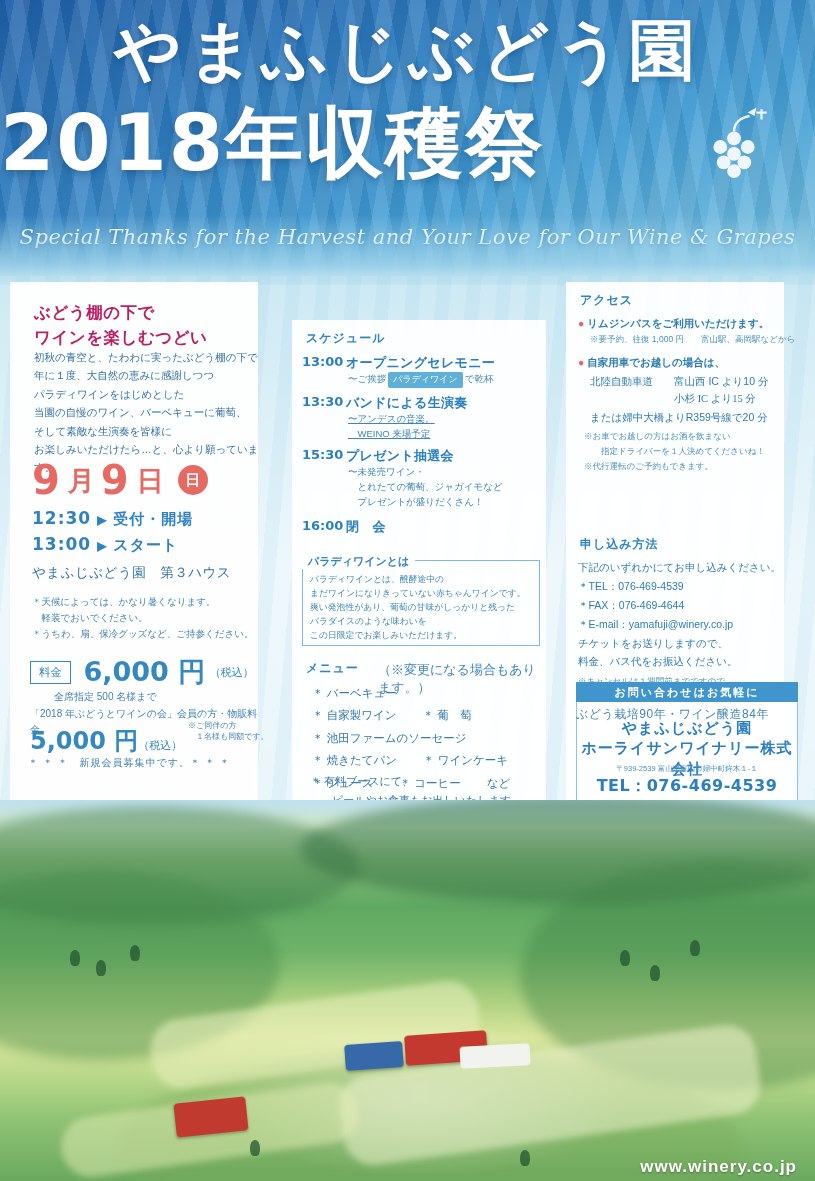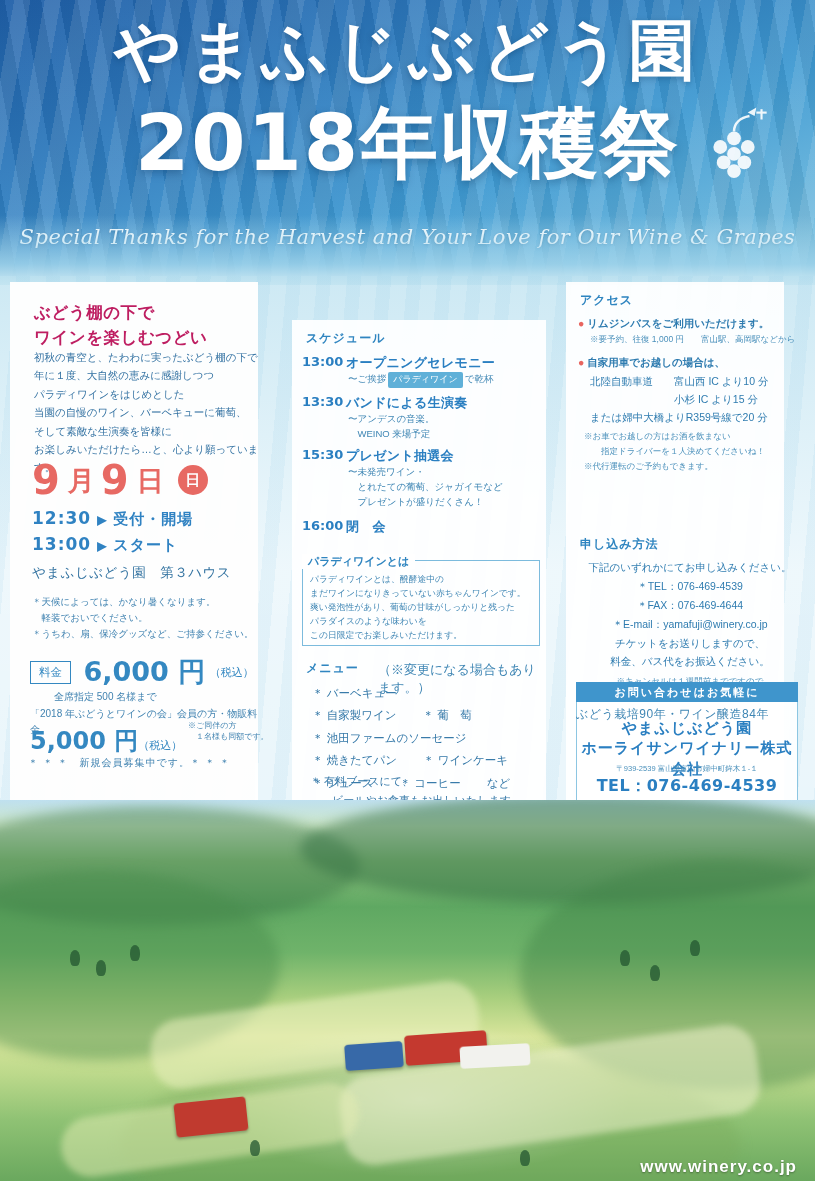--- a/index.html
+++ b/index.html
@@ -44,21 +44,20 @@
     font-family:"DejaVu Sans", sans-serif;
     font-weight:bold;
     font-size:66px;
     letter-spacing:6px;
     color:#ffffff;
     text-shadow: 0 2px 6px rgba(10,50,90,0.35);
     white-space:nowrap;
   }
   .hdr-year {
     position:absolute; left:0; top:92px; width:815px;
-    text-align:center;
     font-family:"DejaVu Sans", sans-serif;
     font-weight:bold;
     font-size:78px;
     letter-spacing:2px;
     color:#ffffff;
     text-shadow: 0 3px 8px rgba(10,50,90,0.35);
     white-space:nowrap;
   }
   .hdr-grape {
     position:absolute; right:36px; top:104px;
@@ -286,21 +285,21 @@
   }
 
   
   .acc-title { position:absolute; left:14px; top:10px; }
   .acc-body { position:absolute; left:12px; top:32px; width:222px;
     font-size:10.5px; line-height:1.75; color:#2f7cb0; }
   .acc-body .b { font-weight:bold; }
   .acc-small { font-size:8.5px; color:#4a90bb; }
   .apply-title { position:absolute; left:14px; top:254px; }
   .apply-body { position:absolute; left:12px; top:276px; width:224px;
-    font-size:10.5px; line-height:1.8; color:#2f7cb0;text-align:center; }
+    font-size:10.5px; line-height:1.8; color:#2f7cb0; }
   .contact-box {
     position:absolute; left:10px; top:400px; width:222px; height:120px;
     border:1.2px solid #8cc6e2; background:rgba(255,255,255,0.9);
   }
   .contact-head {
     position:absolute; left:10px; top:400px; width:222px; height:20px;
     background:#3f95cc; color:#fff; font-size:11px; font-weight:bold;
     display:flex; align-items:center; justify-content:center; letter-spacing:2px;
   }
   .contact-sub {
@@ -412,21 +411,21 @@
 
         <div class="sch-item">
           <span class="sch-time">13:00</span><span class="sch-main">オープニングセレモニー</span>
           <div class="sch-desc">
             <span>〜ご挨拶</span><span class="inline-tag">パラディワイン</span><span>で乾杯</span>
           </div>
         </div>
 
         <div class="sch-item" style="margin-top:6px;">
           <span class="sch-time">13:30</span><span class="sch-main">バンドによる生演奏</span>
-          <div class="sch-desc" style="white-space:pre-line;">〜アンデスの音楽。
+          <div class="sch-desc" style="white-space:pre-line;text-decoration:underline;">〜アンデスの音楽。
 　WEINO 来場予定</div>
         </div>
 
         <div class="sch-item" style="margin-top:6px;">
           <span class="sch-time">15:30</span><span class="sch-main">プレゼント抽選会</span>
           <div class="sch-desc" style="white-space:pre-line;">〜未発売ワイン・
 　とれたての葡萄、ジャガイモなど
 　プレゼントが盛りだくさん！</div>
         </div>
 
@@ -475,21 +474,21 @@
         <div>
           <span style="color:#e8655f;">●</span>
           <span class="b">リムジンバスをご利用いただけます。</span>
         </div>
         <div class="acc-small" style="padding-left:12px;">※要予約、往復 1,000 円　　富山駅、高岡駅などから</div>
         <div style="margin-top:6px;">
           <span style="color:#e8655f;">●</span>
           <span class="b">自家用車でお越しの場合は、</span>
         </div>
         <div style="padding-left:12px;">北陸自動車道　　富山西 IC より10 分</div>
-        <div style="padding-left:96px;">小杉 IC より15 分</div>
+        <div style="padding-left:96px;font-family:Liberation Serif, serif;">小杉 IC より15 分</div>
         <div style="padding-left:12px;">または婦中大橋よりR359号線で20 分</div>
         <div class="acc-small" style="padding-left:6px; white-space:pre-line; margin-top:2px;">※お車でお越しの方はお酒を飲まない
 　　指定ドライバーを１人決めてくださいね！</div>
         <div class="acc-small" style="padding-left:6px;">※代行運転のご予約もできます。</div>
       </div>
 
       <div class="sec-title apply-title">申し込み方法</div>
       <div class="apply-body">
         <div>下記のいずれかにてお申し込みください。</div>
         <div>＊TEL：076-469-4539</div>

